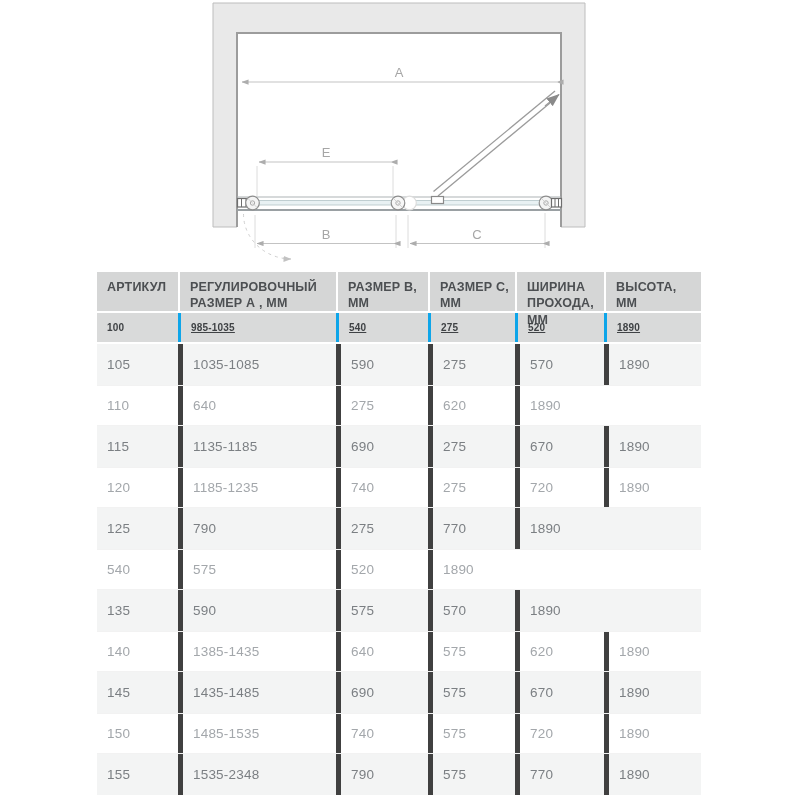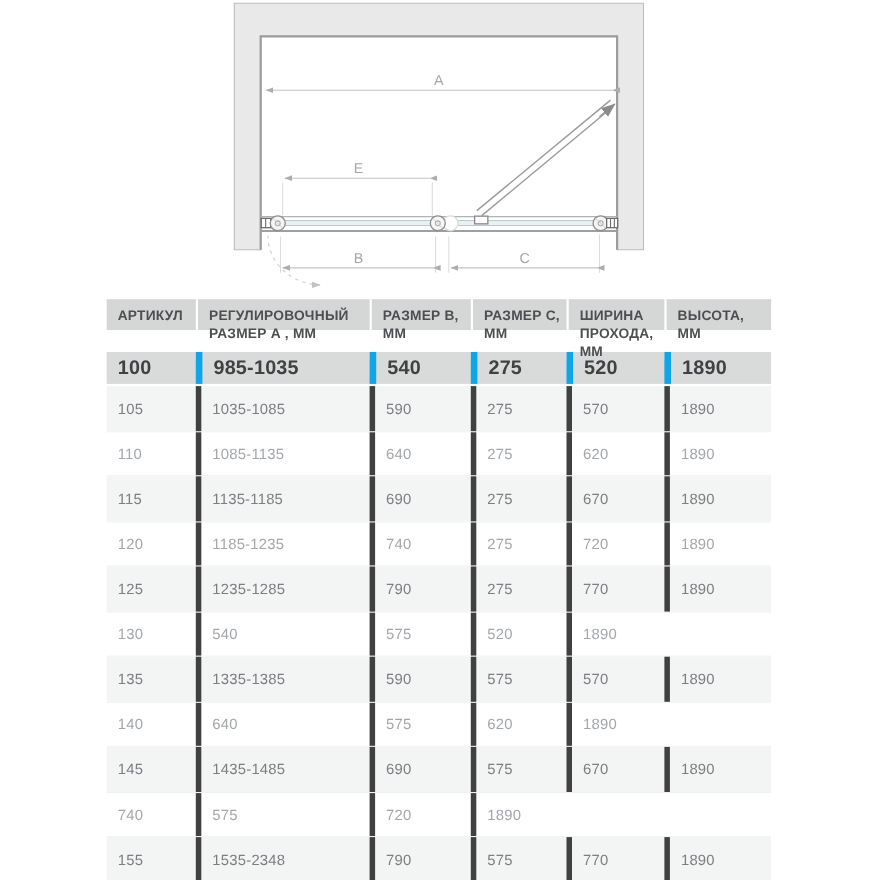--- a/index.html
+++ b/index.html
@@ -5,27 +5,27 @@
   html,body{margin:0;padding:0;background:#ffffff;}
   #stage{position:relative;width:800px;height:800px;background:#fff;overflow:hidden;
          font-family:"Liberation Sans",sans-serif;}
   
   #diagram{position:absolute;left:0;top:0;}
   .dimlabel{font-size:13px;fill:#a6a6a6;font-family:"Liberation Sans",sans-serif;}
   
   .table{position:absolute;left:97px;top:272px;width:604px;}
   .trow{display:grid;grid-template-columns:81px 158px 92px 87px 89px 97px;box-sizing:border-box;}
   .cell{box-sizing:border-box;padding-left:10px;display:flex;align-items:center;}
-  .header-row{background:#d5d6d6;height:28px;margin-bottom:20px;color:#4c4f52;font-weight:bold;}
+  .header-row{background:#d5d6d6;height:39px;margin-bottom:2px;color:#4c4f52;font-weight:bold;}
   .header-row .cell{font-size:12.5px;line-height:1.3;letter-spacing:.2px;white-space:pre-line;
                     align-items:flex-start;padding-top:7px;}
   .header-row .cell + .cell{border-left:2px solid #ffffff;}
   .featured-row{background:#d9dada;height:29px;margin-bottom:2px;color:#3f4245;font-weight:bold;}
-  .featured-row .cell{font-size:18px;letter-spacing:.2px;}
-  .featured-row .cell + .cell{border-left:6px solid #0ea5e9;}
+  .featured-row .cell{font-size:10px;letter-spacing:.2px;}
+  .featured-row .cell + .cell{border-left:3px solid #0ea5e9;text-decoration:underline;}
   .body-row{height:41px;font-size:13.5px;letter-spacing:.2px;text-align:right;}
   .body-row .cell + .cell{border-left:5px solid #404040;}
   .body-row:nth-child(odd){background:#f3f4f4;color:#7b7f83;}
   .body-row:nth-child(even){background:#ffffff;color:#a3a7ab;border-top:1px solid #f2f2f2;
                             border-bottom:1px solid #f2f2f2;}
 </style>
 </head>
 <body>
 
 <div id="stage">
@@ -145,21 +145,20 @@
     <div class="trow body-row">
       <div class="cell">105</div>
       <div class="cell">1035-1085</div>
       <div class="cell">590</div>
       <div class="cell">275</div>
       <div class="cell">570</div>
       <div class="cell">1890</div>
     </div>
     <div class="trow body-row">
       <div class="cell">110</div>
-      <div class="cell">1085-1135</div>
       <div class="cell">640</div>
       <div class="cell">275</div>
       <div class="cell">620</div>
       <div class="cell">1890</div>
     </div>
     <div class="trow body-row">
       <div class="cell">115</div>
       <div class="cell">1135-1185</div>
       <div class="cell">690</div>
       <div class="cell">275</div>
@@ -169,57 +168,57 @@
     <div class="trow body-row">
       <div class="cell">120</div>
       <div class="cell">1185-1235</div>
       <div class="cell">740</div>
       <div class="cell">275</div>
       <div class="cell">720</div>
       <div class="cell">1890</div>
     </div>
     <div class="trow body-row">
       <div class="cell">125</div>
-      <div class="cell">1235-1285</div>
       <div class="cell">790</div>
       <div class="cell">275</div>
       <div class="cell">770</div>
       <div class="cell">1890</div>
     </div>
     <div class="trow body-row">
-      <div class="cell">130</div>
       <div class="cell">540</div>
       <div class="cell">575</div>
       <div class="cell">520</div>
       <div class="cell">1890</div>
     </div>
     <div class="trow body-row">
       <div class="cell">135</div>
-      <div class="cell">1335-1385</div>
       <div class="cell">590</div>
       <div class="cell">575</div>
       <div class="cell">570</div>
       <div class="cell">1890</div>
     </div>
     <div class="trow body-row">
       <div class="cell">140</div>
+      <div class="cell">1385-1435</div>
       <div class="cell">640</div>
       <div class="cell">575</div>
       <div class="cell">620</div>
       <div class="cell">1890</div>
     </div>
     <div class="trow body-row">
       <div class="cell">145</div>
       <div class="cell">1435-1485</div>
       <div class="cell">690</div>
       <div class="cell">575</div>
       <div class="cell">670</div>
       <div class="cell">1890</div>
     </div>
     <div class="trow body-row">
+      <div class="cell">150</div>
+      <div class="cell">1485-1535</div>
       <div class="cell">740</div>
       <div class="cell">575</div>
       <div class="cell">720</div>
       <div class="cell">1890</div>
     </div>
     <div class="trow body-row">
       <div class="cell">155</div>
       <div class="cell">1535-2348</div>
       <div class="cell">790</div>
       <div class="cell">575</div>

